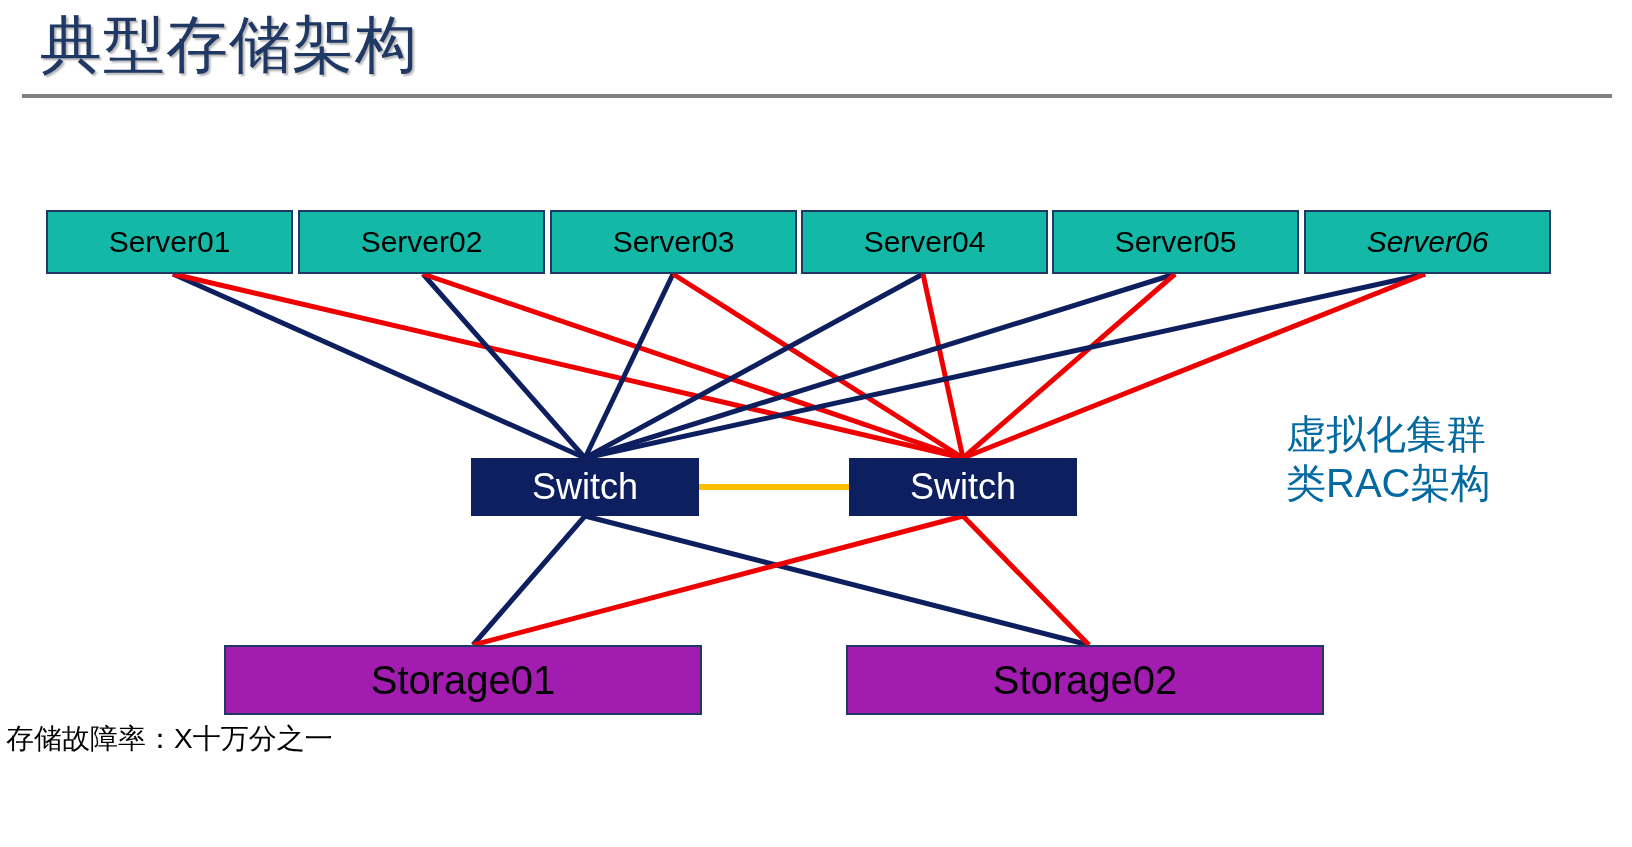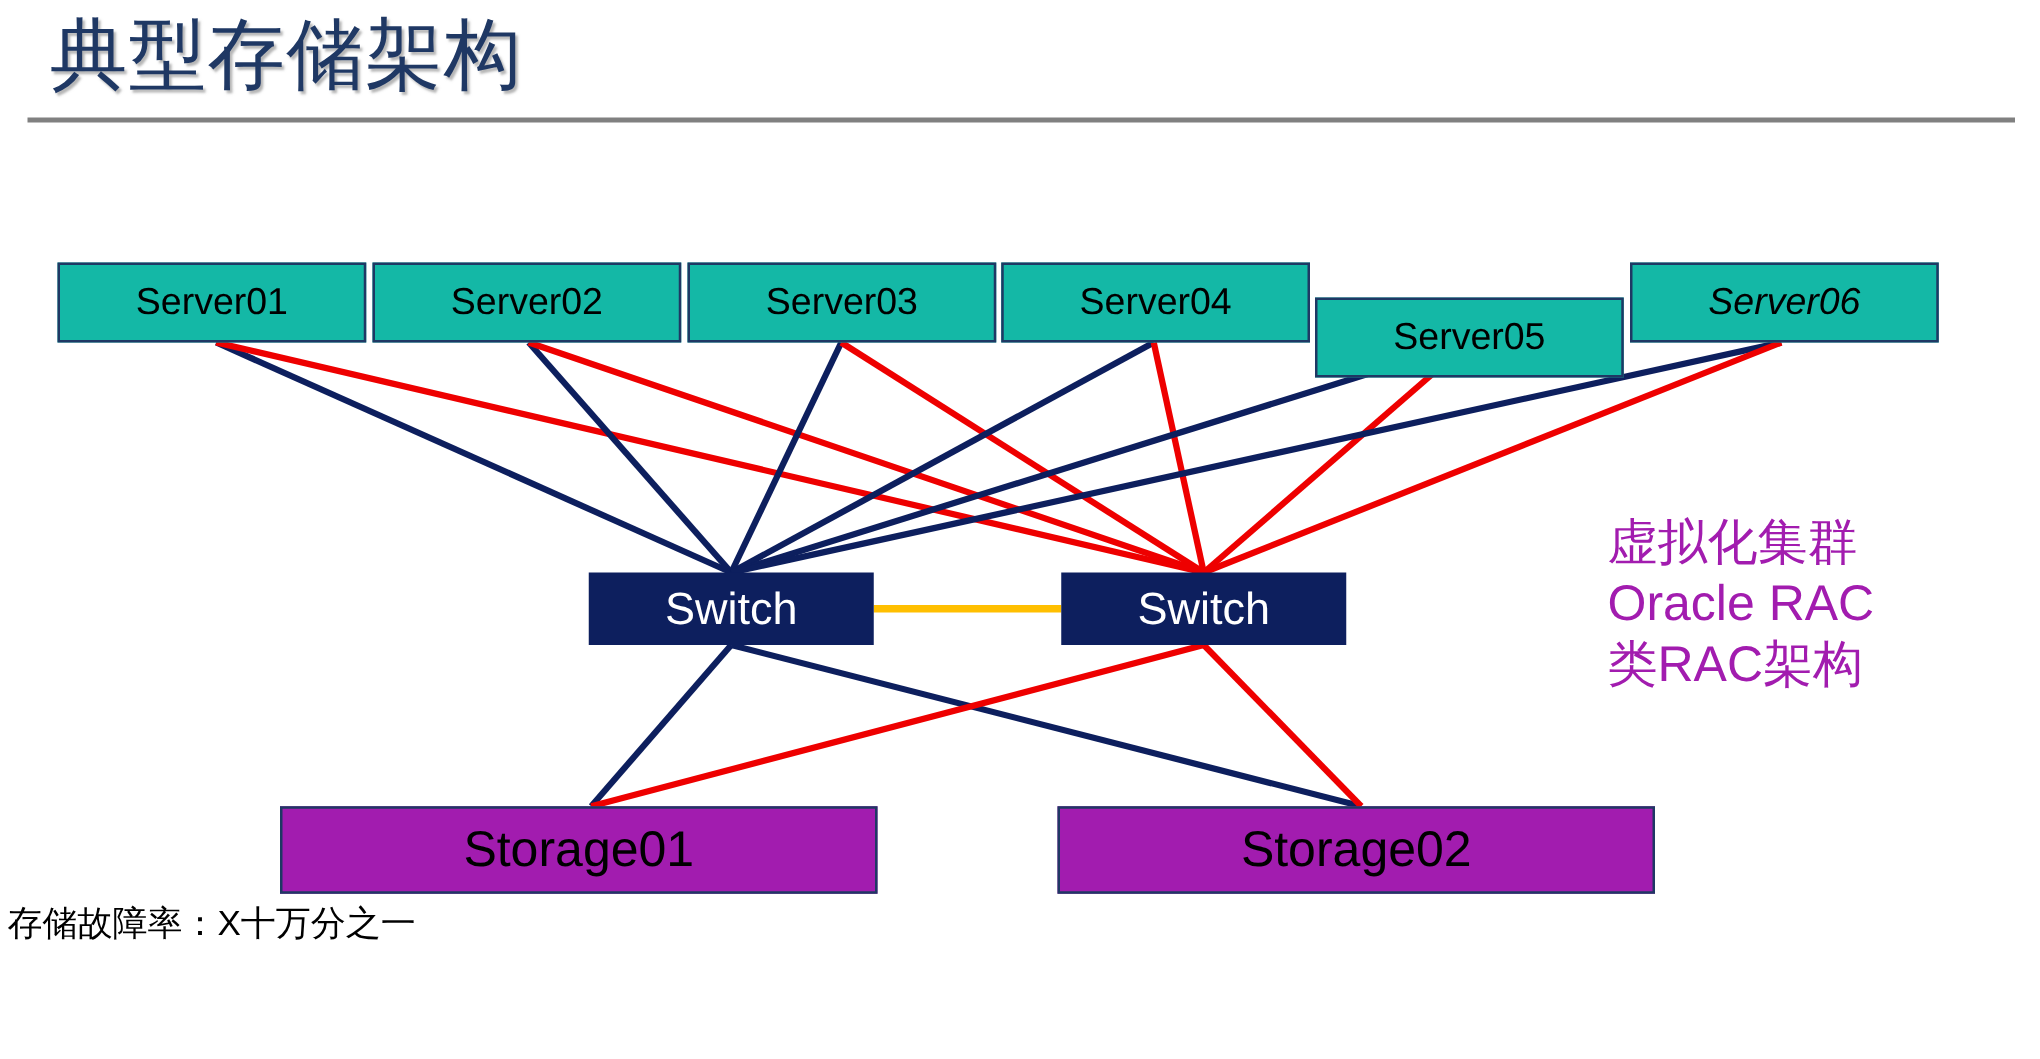--- a/index.html
+++ b/index.html
@@ -77,21 +77,21 @@
   .side-note {
     position: absolute;
     color: #000000;
     font-size: 28px;
     white-space: nowrap;
   }
   #cluster-note {
     position: absolute;
     left: 1286px;
     top: 410px;
-    color: #a21caf;
+    color: #0369a1;
     font-size: 40px;
     line-height: 49px;
     white-space: nowrap;
   }
   #cluster-note div { white-space: nowrap; }
 </style>
 </head>
 <body>
 
 <div id="slide">
@@ -127,21 +127,21 @@
       </div>
       <div class="node-box server-box" style="left: 298px; top: 210px; width: 247px; height: 64px;">
         <span>Server02</span>
       </div>
       <div class="node-box server-box" style="left: 550px; top: 210px; width: 247px; height: 64px;">
         <span>Server03</span>
       </div>
       <div class="node-box server-box" style="left: 801px; top: 210px; width: 247px; height: 64px;">
         <span>Server04</span>
       </div>
-      <div class="node-box server-box" style="left: 1052px; top: 210px; width: 247px; height: 64px; margin-top: 28px;">
+      <div class="node-box server-box" style="left: 1052px; top: 210px; width: 247px; height: 64px;">
         <span>Server05</span>
       </div>
       <div class="node-box server-box" style="left: 1304px; top: 210px; width: 247px; height: 64px; font-style: italic;">
         <span>Server06</span>
       </div>
       <div class="node-box storage-box" style="left: 224px; top: 645px; width: 478px; height: 70px;">
         <span>Storage01</span>
       </div>
       <div class="node-box storage-box" style="left: 846px; top: 645px; width: 478px; height: 70px;">
         <span>Storage02</span>
@@ -152,17 +152,16 @@
       <div class="node-box switch-box" style="left: 849px; top: 458px; width: 228px; height: 58px;">
         <span>Switch</span>
       </div>
     </div>
 
 
   <div class="side-note" id="storage-failure-note" style="left: 6px; top: 720px;">存储故障率：X十万分之一</div>
 
   <div id="cluster-note">
     <div>虚拟化集群</div>
-    <div>Oracle RAC</div>
     <div>类RAC架构</div>
   </div>
 
 </div>
 
 </body></html>

